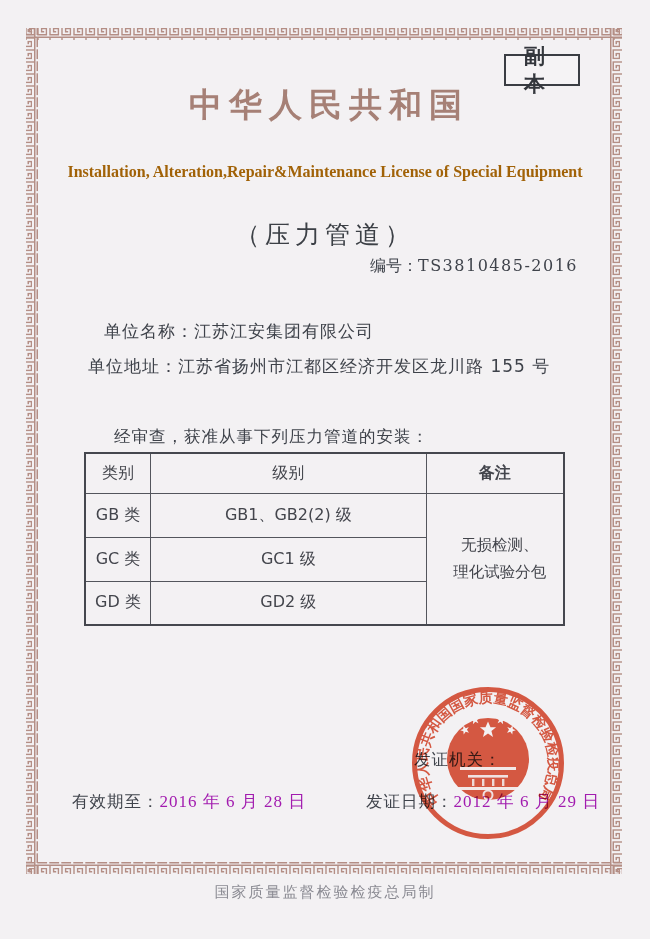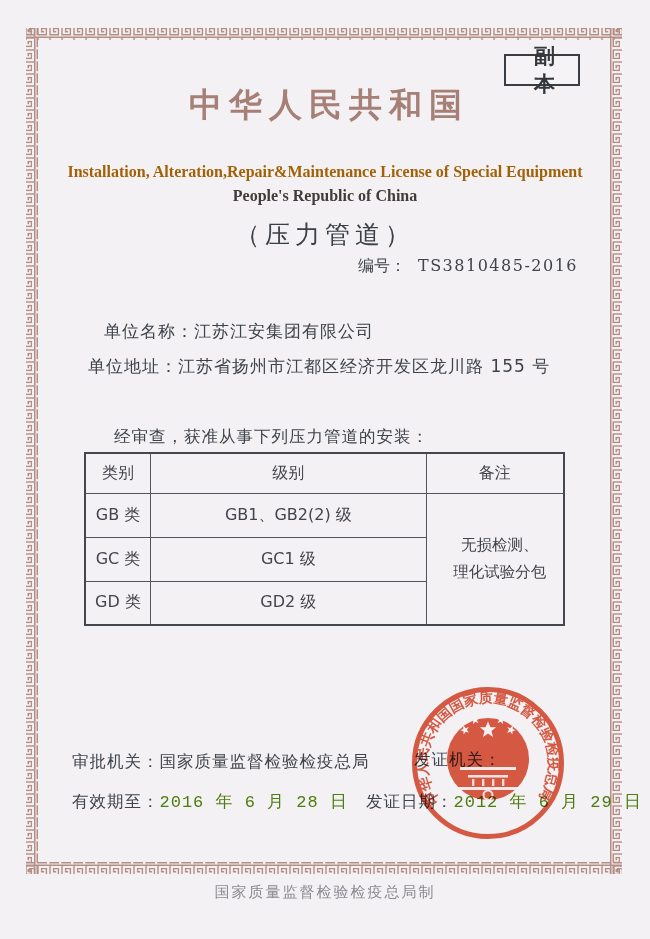--- a/index.html
+++ b/index.html
@@ -15,39 +15,39 @@
     overflow:hidden;
   }
   .frame-svg { position:absolute; left:0; top:0; }
 
   .copy-box {
     position:absolute; left:504px; top:54px;
     width:76px; height:32px;
     border:2.5px solid #3a3d43;
     display:flex; align-items:center; justify-content:center;
     font-size:21px; font-weight:bold; color:#33363c;
-    letter-spacing:13px; padding-left:28px;
+    letter-spacing:13px; padding-left:18px;
     background:#f5f3f5;
   }
 
   .center-line { position:absolute; left:0; right:0; text-align:center; }
 
   .title-cn1 { top:83px; font-size:33px; font-weight:bold; letter-spacing:7px; color:#a68076;padding-left:8px; }
   .title-cn2 { top:120px; font-size:35px; font-weight:bold; letter-spacing:2px; color:#a68076; }
 
   .title-en1 { top:163px; font-family:"Liberation Serif", serif; font-weight:bold; font-size:16px; color:#a16207; }
   .title-en2 { top:187px; font-family:"Liberation Serif", serif; font-weight:bold; font-size:16px; color:#413b39; }
 
   .scope { top:218px; font-size:25px; letter-spacing:5px; color:#3c4046; }
 
   .serial {
     position:absolute; right:72px; top:256px;
     font-size:16px; color:#3f434b;
   }
-  .serial .val { font-family:"DejaVu Serif", serif; letter-spacing:1.5px;margin-left:12px; }
+  .serial .val { font-family:"DejaVu Serif", serif; letter-spacing:1.5px; }
 
   .field { position:absolute; font-size:17px; color:#3e424a; letter-spacing:1px; white-space:nowrap; }
   .company-name { left:88px; top:320px;margin-left:16px; }
   .company-addr { left:88px; top:355px; }
 
   .intro { position:absolute; left:114px; top:426px; font-size:16.5px; color:#3e424a; letter-spacing:1px; }
 
   table.scope-table {
     position:absolute; left:84px; top:452px;
     width:481px;
@@ -56,29 +56,29 @@
   }
   table.scope-table td {
     border:1.5px solid #53555c;
     text-align:center; vertical-align:middle;
     height:44px;
   }
   table.scope-table tr.hdr td { height:40px; }
   table.scope-table { border:2.5px solid #45474e; }
   td.c-cat { width:66px; }
   td.c-grade { width:278px; }
-  td.c-remark { width:139px; }
+  td.c-remark { width:139px;font-weight:bold; }
   td.remark-cell { text-align:left; padding-left:10px; line-height:1.7; font-size:15.5px;margin-left:43px; }
 
   .f-label { position:absolute; font-size:16.5px; color:#3f434b; letter-spacing:1px; white-space:nowrap; }
   .f-approve { left:72px; top:751px; }
   .f-issueorg { left:366px; top:749px;margin-left:48px; }
   .f-valid { left:72px; top:790px; }
   .f-issuedate { left:366px; top:790px; }
-  .num { font-family:Liberation Mono, monospace; font-size:17px; color:#4d7c0f; letter-spacing:1px; }
+  .num { font-family:Liberation Serif, serif; font-size:17px; color:#a21caf; letter-spacing:1px; }
 
   .made-by {
     position:absolute; left:0; right:0; top:883px;
     text-align:center; font-size:15px; color:#8a8a92; letter-spacing:2px;
   }
 
   .seal-svg {
     position:absolute; left:398px; top:673px;
     mix-blend-mode:multiply; opacity:0.92;
   }
@@ -102,21 +102,20 @@
     <rect x="26" y="28" width="12" height="846" fill="url(#mv)"></rect>
     <rect x="610" y="28" width="12" height="846" fill="url(#mv)"></rect>
   </svg>
 
   <div class="copy-box">
     <span>副 本</span>
   </div>
 
   <div class="center-line title-cn1">中华人民共和国</div>
   <div class="center-line title-en1">Installation, Alteration,Repair&amp;Maintenance License of Special Equipment</div>
-  <div class="center-line title-en2">People's Republic of China</div>
 
   <div class="center-line scope">（压力管道）</div>
 
   <div class="serial">
     <span class="lbl">编号：</span><span class="val">TS3810485-2016</span>
   </div>
 
   <div class="field company-name">
     <span>单位名称：</span><span>江苏江安集团有限公司</span>
   </div>
@@ -145,23 +144,20 @@
         <td>GC 类</td>
         <td>GC1 级</td>
       </tr>
       <tr>
         <td>GD 类</td>
         <td>GD2 级</td>
       </tr>
     </tbody>
   </table>
 
-  <div class="f-label f-approve">
-    <span>审批机关：</span><span>国家质量监督检验检疫总局</span>
-  </div>
   <div class="f-label f-issueorg">
     <span>发证机关：</span>
   </div>
   <div class="f-label f-valid">
     <span>有效期至：</span><span class="num">2016 年 6 月 28 日</span>
   </div>
   <div class="f-label f-issuedate">
     <span>发证日期：</span><span class="num">2012 年 6 月 29 日</span>
   </div>
 

